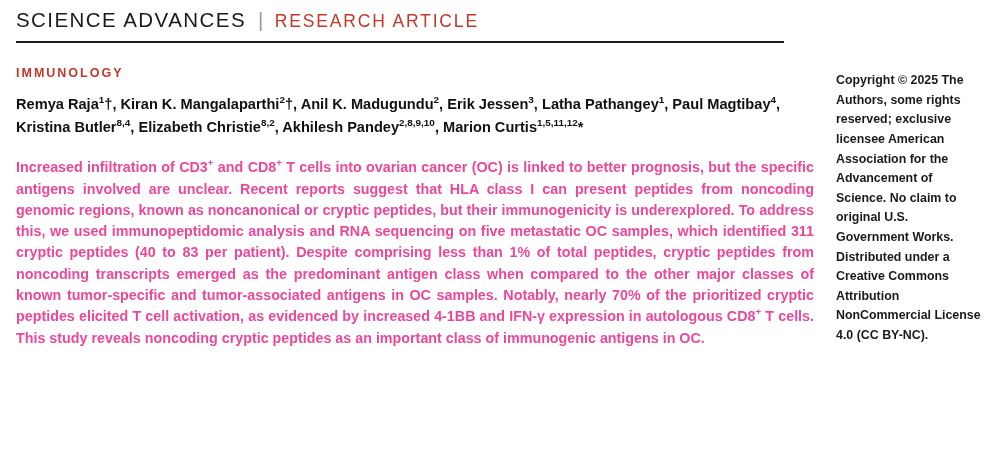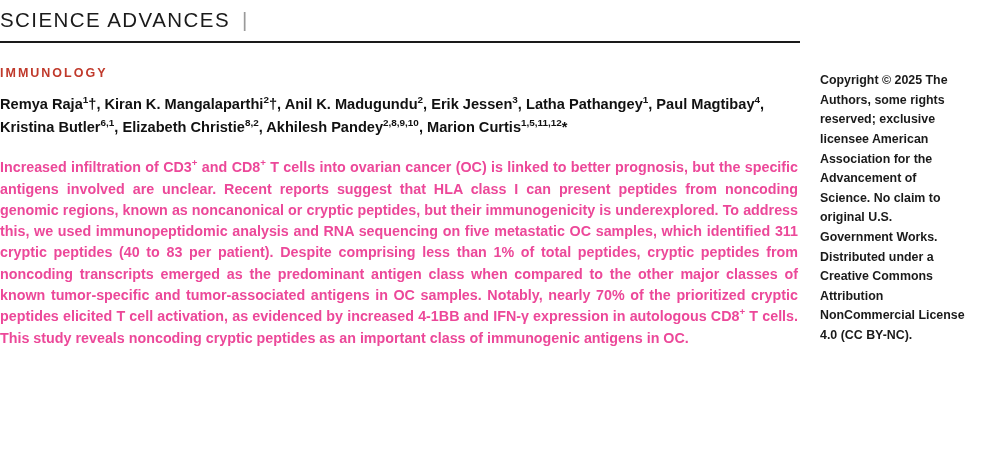--- a/index.html
+++ b/index.html
@@ -12,21 +12,21 @@
     height: 453px;
     font-family: "Liberation Sans", sans-serif;
     color: #000000;
     overflow: hidden;
   }
   .page {
     position: relative;
     width: 800px;
     height: 453px;
     box-sizing: border-box;
-    padding: 0 0;
+    padding: 0 16px;
   }
 
   
   .masthead {
     display: flex;
     align-items: baseline;
     padding-top: 8px;
     padding-bottom: 9px;
     letter-spacing: 0.09em;
   }
@@ -122,29 +122,30 @@
   }
 </style>
 </head>
 <body>
 
 <div class="page">
 
   <div class="masthead">
     <span class="journal">SCIENCE ADVANCES</span>
     <span class="divider">|</span>
+    <span class="section">RESEARCH ARTICLE</span>
   </div>
 
   <div class="rule"></div>
 
   <div class="columns">
 
     <div class="main-col">
       <div class="kicker">IMMUNOLOGY</div>
-      <div class="authors">Remya Raja<sup>1</sup>†, Kiran K. Mangalaparthi<sup>2</sup>†, Anil K. Madugundu<sup>2</sup>, Erik Jessen<sup>3</sup>, Latha Pathangey<sup>1</sup>, Paul Magtibay<sup>4</sup>, Kristina Butler<sup>6,1</sup>, Elizabeth Christie<sup>8,2</sup>, Akhilesh Pandey<sup>2,8,9,10</sup>, Marion Curtis<sup>1,5,11,12</sup>*</div>
+      <div class="authors">Remya Raja<sup>1</sup>†, Kiran K. Mangalaparthi<sup>2</sup>†, Anil K. Madugundu<sup>2</sup>, Erik Jessen<sup>3</sup>, Latha Pathangey<sup>1</sup>, Paul Magtibay<sup>4</sup>, Kristina Butler<sup>8,4</sup>, Elizabeth Christie<sup>8,2</sup>, Akhilesh Pandey<sup>2,8,9,10</sup>, Marion Curtis<sup>1,5,11,12</sup>*</div>
       <div class="abstract">Increased infiltration of CD3<sup>+</sup> and CD8<sup>+</sup> T cells into ovarian cancer (OC) is linked to better prognosis, but the specific antigens involved are unclear. Recent reports suggest that HLA class I can present peptides from noncoding genomic regions, known as noncanonical or cryptic peptides, but their immunogenicity is underexplored. To address this, we used immunopeptidomic analysis and RNA sequencing on five metastatic OC samples, which identified 311 cryptic peptides (40 to 83 per patient). Despite comprising less than 1% of total peptides, cryptic peptides from noncoding transcripts emerged as the predominant antigen class when compared to the other major classes of known tumor-specific and tumor-associated antigens in OC samples. Notably, nearly 70% of the prioritized cryptic peptides elicited T cell activation, as evidenced by increased 4-1BB and IFN-γ expression in autologous CD8<sup>+</sup> T cells. This study reveals noncoding cryptic peptides as an important class of immunogenic antigens in OC.</div>
     </div>
 
     <div class="side-col">
       <div class="copyright">Copyright © 2025 The Authors, some rights reserved; exclusive licensee American Association for the Advancement of Science. No claim to original U.S. Government Works. Distributed under a Creative Commons Attribution NonCommercial License 4.0 (CC BY-NC).</div>
     </div>
 
   </div>
 
 </div>

